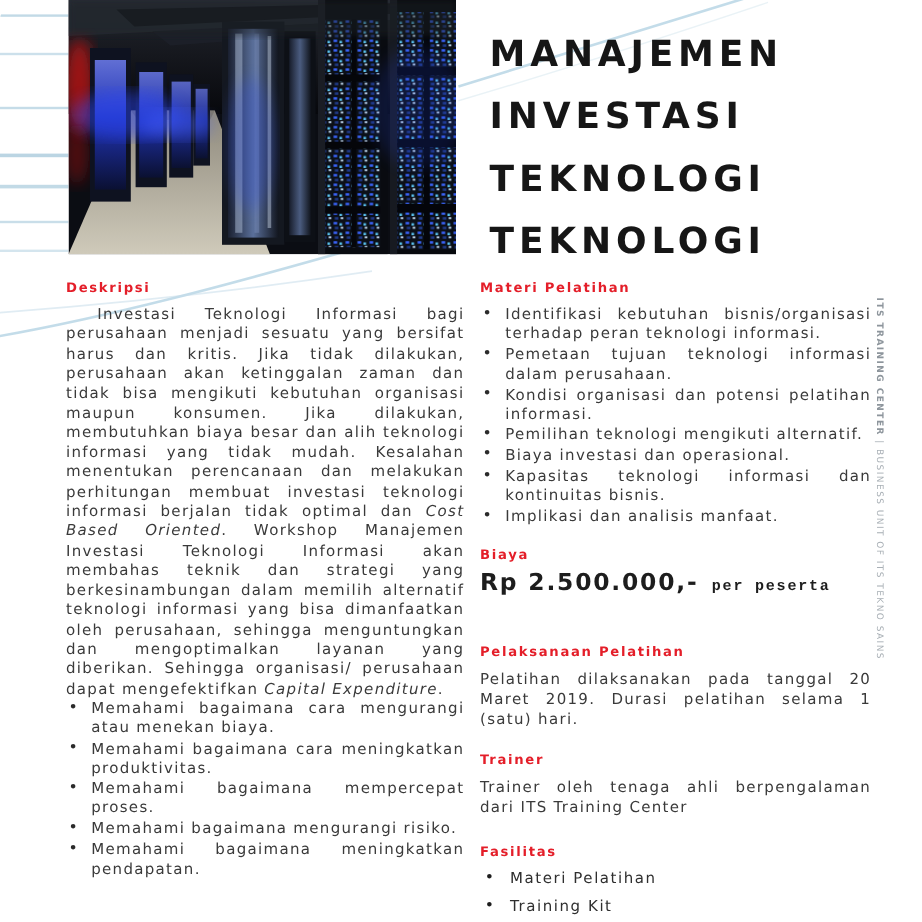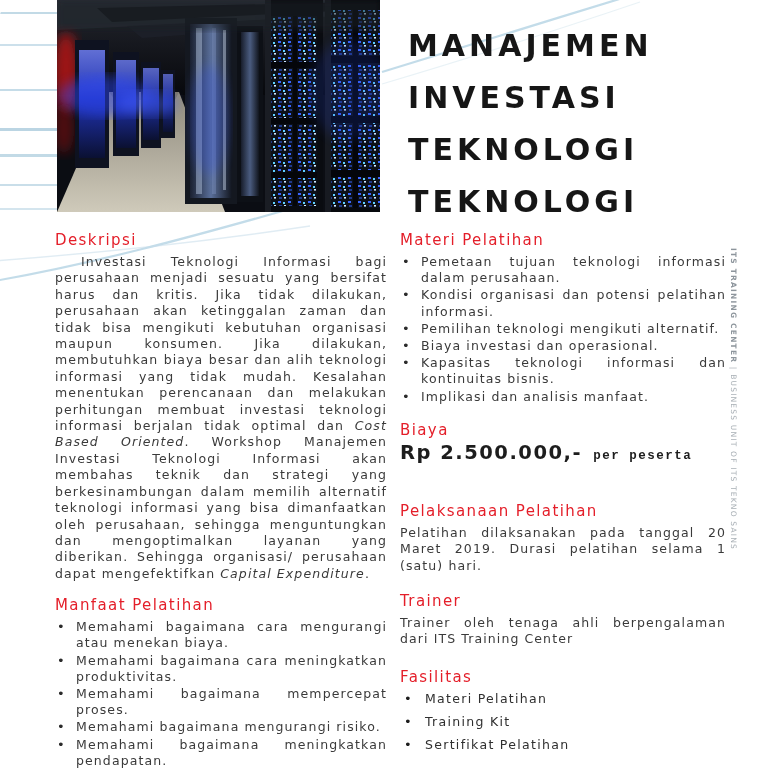--- a/index.html
+++ b/index.html
@@ -17,21 +17,21 @@
   
   .title{
     position:absolute;left:408px;top:20px;width:350px;
     font-weight:bold;font-size:30px;line-height:52px;letter-spacing:4px;
     color:#161616;
   }
   
   .col-left{position:absolute;left:55px;top:231px;width:332px;}
   .col-right{position:absolute;left:400px;top:231px;width:326px;}
   .sec-head{
-    font-weight:normal;font-size:15px;letter-spacing:1.4px;color:#e41e29;
+    font-weight:bold;font-size:11px;letter-spacing:1.4px;color:#e41e29;
     margin:0 0 5px 0;line-height:18px;
   }
   .body-text{
     font-size:12.5px;line-height:16.4px;letter-spacing:1.1px;color:#3a3a3a;
     text-align:justify;margin:0;
   }
   .indent{text-indent:26px;}
   .it{font-style:italic;}
   ul.blist{list-style:none;margin:0;padding:0;}
   ul.blist li{
@@ -185,34 +185,34 @@
     <div>MANAJEMEN</div>
     <div>INVESTASI</div>
     <div>TEKNOLOGI</div>
     <div>TEKNOLOGI</div>
   </div>
 
   <div class="col-left">
     <h2 class="sec-head">Deskripsi</h2>
     <p class="body-text indent"><span>Investasi Teknologi Informasi bagi perusahaan menjadi sesuatu yang bersifat harus dan kritis. Jika tidak dilakukan, perusahaan akan ketinggalan zaman dan tidak bisa mengikuti kebutuhan organisasi maupun konsumen. Jika dilakukan, membutuhkan biaya besar dan alih teknologi informasi yang tidak mudah. Kesalahan menentukan perencanaan dan melakukan perhitungan membuat investasi teknologi informasi berjalan tidak optimal dan </span><span class="it">Cost Based Oriented</span><span>. Workshop Manajemen Investasi Teknologi Informasi akan membahas teknik dan strategi yang berkesinambungan dalam memilih alternatif teknologi informasi yang bisa dimanfaatkan oleh perusahaan, sehingga menguntungkan dan mengoptimalkan layanan yang diberikan. Sehingga organisasi/ perusahaan dapat mengefektifkan </span><span class="it">Capital Expenditure</span><span>.</span></p>
 
-    <h2 class="sec-head mt14">Manfaat Pelatihan</h2>
     <ul class="blist">
       <li>Memahami bagaimana cara mengurangi atau menekan biaya.</li>
       <li>Memahami bagaimana cara meningkatkan produktivitas.</li>
       <li>Memahami bagaimana mempercepat proses.</li>
       <li>Memahami bagaimana mengurangi risiko.</li>
       <li>Memahami bagaimana meningkatkan pendapatan.</li>
 
     </ul>
   </div>
 
   <div class="col-right">
     <h2 class="sec-head">Materi Pelatihan</h2>
     <ul class="blist">
+      <li>Identifikasi kebutuhan bisnis/organisasi terhadap peran teknologi informasi.</li>
       <li>Pemetaan tujuan teknologi informasi dalam perusahaan.</li>
       <li>Kondisi organisasi dan potensi pelatihan informasi.</li>
       <li>Pemilihan teknologi mengikuti alternatif.</li>
       <li>Biaya investasi dan operasional.</li>
       <li>Kapasitas teknologi informasi dan kontinuitas bisnis.</li>
       <li>Implikasi dan analisis manfaat.</li>
     </ul>
 
     <h2 class="sec-head mt20" style="margin-bottom:1px;margin-top:16px;">Biaya</h2>
     <div class="price-line">

